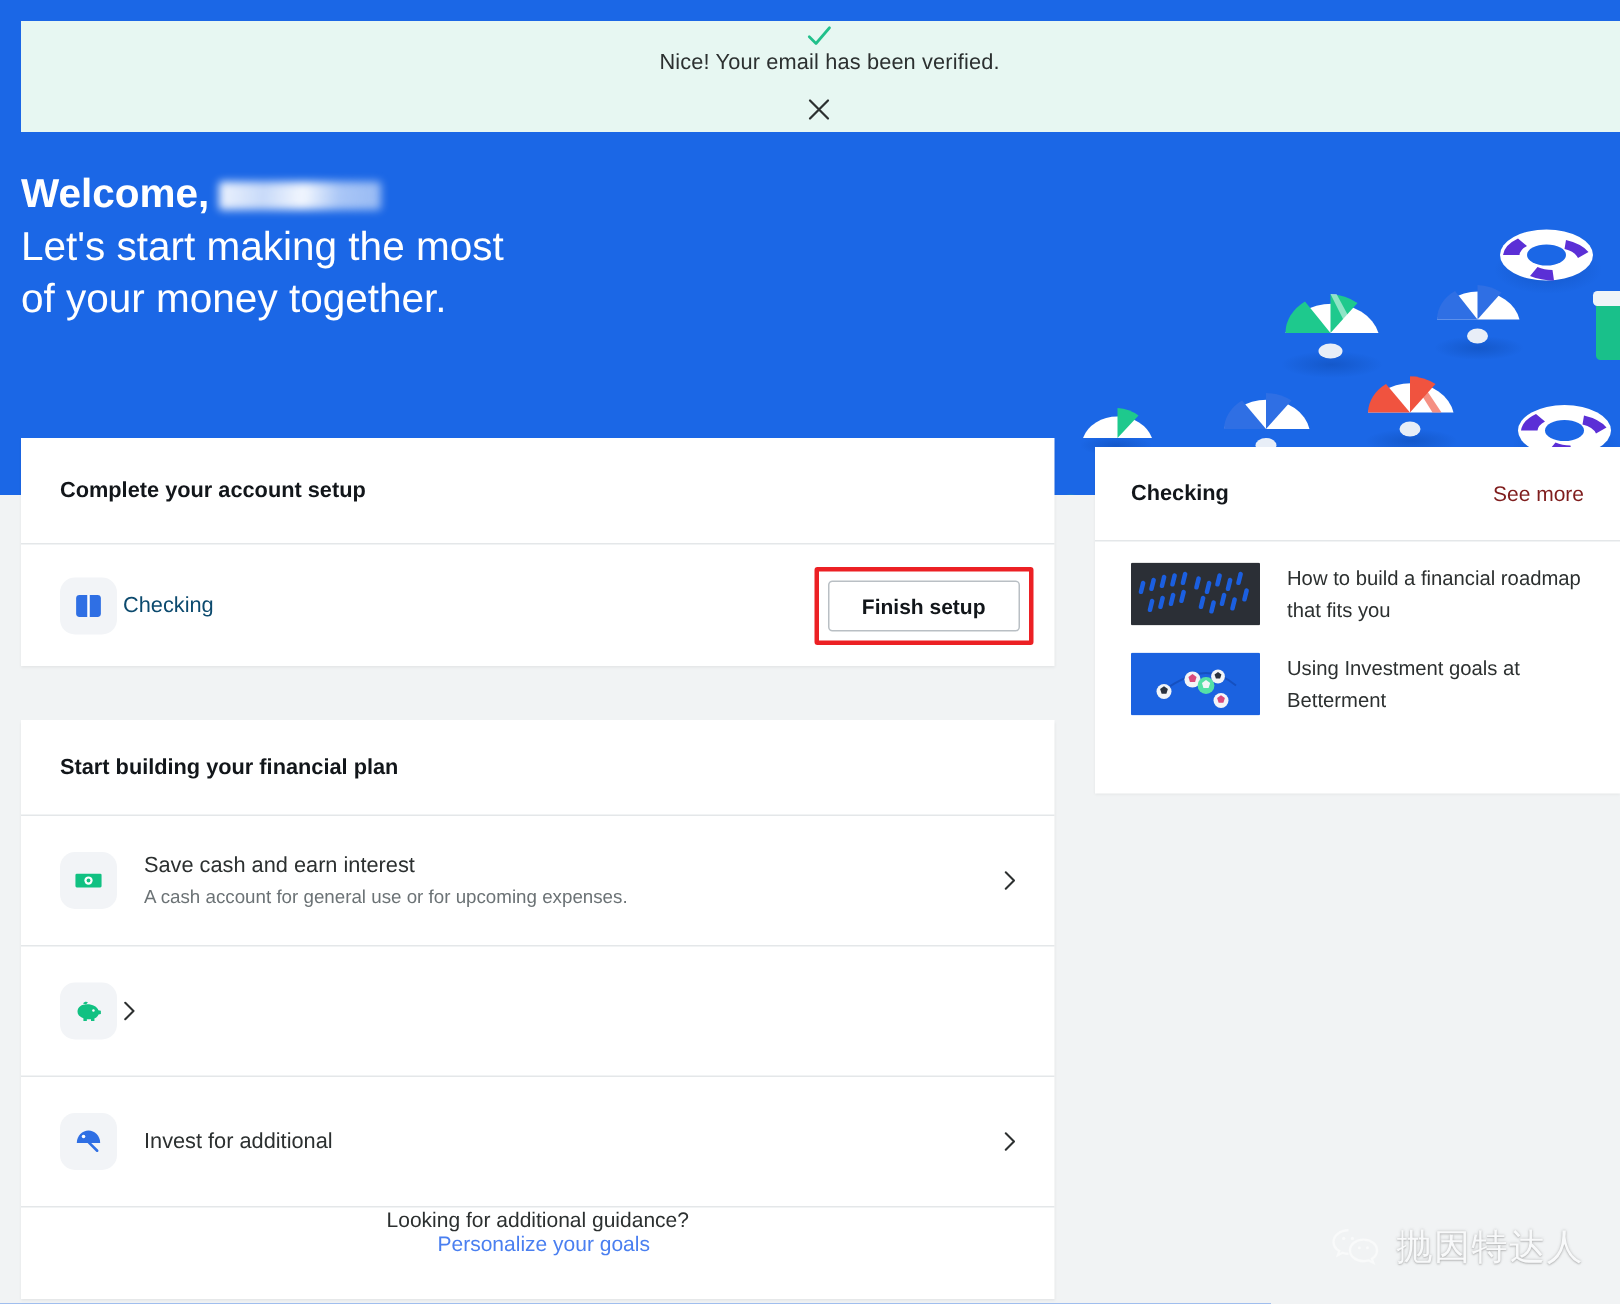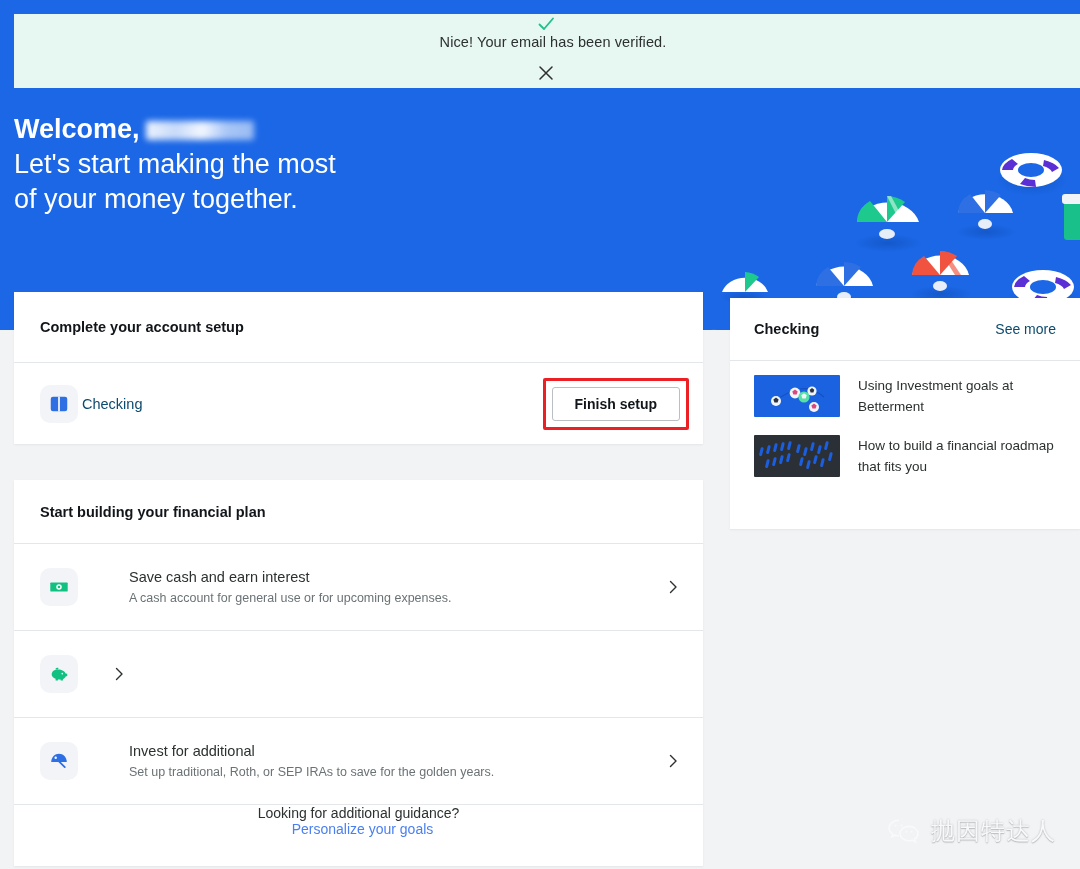--- a/index.html
+++ b/index.html
@@ -188,21 +188,20 @@
     box-shadow: 0 1px 2px rgba(0,0,0,.06);
   }
   .plan-card .card-header { height: 63px; }
   .plan-row {
     display: flex;
     align-items: center;
     height: 86px;
     padding: 0 22px 0 26px;
     box-sizing: border-box;
     cursor: pointer;
-    gap: 33px;
   }
   .plan-texts {
     margin-left: 18px;
     flex: 1 1 auto;
   }
   .plan-title {
     font-size: 14.5px;
     color: #2c3030;
     line-height: 20px;
   }
@@ -249,21 +248,21 @@
     box-sizing: border-box;
   }
   .res-title {
     font-size: 14.5px;
     font-weight: 700;
     color: #12161a;
     flex: 1 1 auto;
   }
   .res-more {
     font-size: 14px;
-    color: #0c4a6e;
+    color: #7f1d1d;
     cursor: pointer;
   }
   .res-list { padding: 14px 24px 0 24px; }
   .res-item {
     display: flex;
     align-items: flex-start;
     margin-bottom: 18px;
     cursor: pointer;
   }
   .res-thumb {
@@ -459,63 +458,40 @@
   <div class="plan-row">
     <div class="icon-tile">
       <svg viewBox="0 0 24 24" width="22" height="22">
         <path d="M3.5 13 C3.5 7.8 7.6 4 12 4 C16.4 4 20.5 7.8 20.5 13 Z" fill="#2f6fe4"></path>
         <path d="M12.2 12.6 L18.3 18.7" stroke="#2f6fe4" stroke-width="1.9" stroke-linecap="round"></path>
         <circle cx="8.4" cy="8.4" r="1.3" fill="#ffffff"></circle>
       </svg>
     </div>
     <div class="plan-texts">
       <div class="plan-title">Invest for additional</div>
-      <div class="plan-desc">Set up traditional, Roth, or SEP IRAs to save for the golden years.</div>
     </div>
     <svg class="chev" viewBox="0 0 16 16">
       <path d="M5.5 2.5 L11 8 L5.5 13.5" fill="none" stroke="#2c3030" stroke-width="1.4" stroke-linecap="round" stroke-linejoin="round"></path>
     </svg>
   </div>
   <div class="divider"></div>
 
   <div class="plan-footer">
     <span>Looking for additional guidance?</span>
     <a>Personalize your goals</a>
   </div>
 </div>
 
 <div class="card res-card">
   <div class="res-header">
     <span class="res-title">Checking</span>
     <span class="res-more">See more</span>
   </div>
   <div class="divider"></div>
   <div class="res-list">
-
-    <div class="res-item">
-      <div class="res-thumb">
-        <svg viewBox="0 0 86 42" width="86" height="42">
-          <rect width="86" height="42" fill="#1b62e0"></rect>
-          <path d="M18 28 Q34 16 46 14 Q58 12 70 22" fill="none" stroke="#1550c0" stroke-width="1.2"></path>
-          <g>
-            <circle cx="22" cy="26" r="5" fill="#f2f5f8"></circle>
-            <path d="M22 22.5 l2.6 1.9 -1 3.1 -3.2 0 -1-3.1 z" fill="#2b3340"></path>
-            <circle cx="41" cy="18" r="5.4" fill="#f2f5f8"></circle>
-            <path d="M41 14.4 l2.7 2 -1 3.2 -3.4 0 -1-3.2 z" fill="#d84a7d"></path>
-            <circle cx="50" cy="22" r="5.6" fill="#55e0a6"></circle>
-            <path d="M50 18.3 l2.8 2 -1.1 3.3 -3.4 0 -1-3.3 z" fill="#f2f5f8"></path>
-            <circle cx="58" cy="16" r="4.6" fill="#f2f5f8"></circle>
-            <path d="M58 13 l2.3 1.7 -.9 2.7 -2.8 0 -.9-2.7 z" fill="#2b3340"></path>
-            <circle cx="60" cy="32" r="5" fill="#f2f5f8"></circle>
-            <path d="M60 28.5 l2.6 1.9 -1 3.1 -3.2 0 -1-3.1 z" fill="#d84a7d"></path>
-          </g>
-        </svg>
-      </div>
-      <div class="res-item-title">Using Investment goals at Betterment</div>
-    </div>
 
     <div class="res-item">
       <div class="res-thumb">
         <svg viewBox="0 0 86 42" width="86" height="42">
           <rect width="86" height="42" fill="#2b2f36"></rect>
           <g fill="#1b5fe0">
             <rect x="6" y="12" width="3" height="9" rx="1.4" transform="rotate(14 7 16)"></rect>
             <rect x="13" y="10" width="3" height="9" rx="1.4" transform="rotate(14 14 14)"></rect>
             <rect x="20" y="8" width="3" height="9" rx="1.4" transform="rotate(14 21 12)"></rect>
             <rect x="27" y="7" width="3" height="9" rx="1.4" transform="rotate(14 28 11)"></rect>
@@ -533,20 +509,42 @@
             <rect x="53" y="25" width="3" height="9" rx="1.4" transform="rotate(14 54 29)"></rect>
             <rect x="60" y="20" width="3" height="9" rx="1.4" transform="rotate(14 61 24)"></rect>
             <rect x="67" y="23" width="3" height="9" rx="1.4" transform="rotate(14 68 27)"></rect>
             <rect x="75" y="17" width="3" height="9" rx="1.4" transform="rotate(14 76 21)"></rect>
           </g>
         </svg>
       </div>
       <div class="res-item-title">How to build a financial roadmap that fits you</div>
     </div>
 
+    <div class="res-item">
+      <div class="res-thumb">
+        <svg viewBox="0 0 86 42" width="86" height="42">
+          <rect width="86" height="42" fill="#1b62e0"></rect>
+          <path d="M18 28 Q34 16 46 14 Q58 12 70 22" fill="none" stroke="#1550c0" stroke-width="1.2"></path>
+          <g>
+            <circle cx="22" cy="26" r="5" fill="#f2f5f8"></circle>
+            <path d="M22 22.5 l2.6 1.9 -1 3.1 -3.2 0 -1-3.1 z" fill="#2b3340"></path>
+            <circle cx="41" cy="18" r="5.4" fill="#f2f5f8"></circle>
+            <path d="M41 14.4 l2.7 2 -1 3.2 -3.4 0 -1-3.2 z" fill="#d84a7d"></path>
+            <circle cx="50" cy="22" r="5.6" fill="#55e0a6"></circle>
+            <path d="M50 18.3 l2.8 2 -1.1 3.3 -3.4 0 -1-3.3 z" fill="#f2f5f8"></path>
+            <circle cx="58" cy="16" r="4.6" fill="#f2f5f8"></circle>
+            <path d="M58 13 l2.3 1.7 -.9 2.7 -2.8 0 -.9-2.7 z" fill="#2b3340"></path>
+            <circle cx="60" cy="32" r="5" fill="#f2f5f8"></circle>
+            <path d="M60 28.5 l2.6 1.9 -1 3.1 -3.2 0 -1-3.1 z" fill="#d84a7d"></path>
+          </g>
+        </svg>
+      </div>
+      <div class="res-item-title">Using Investment goals at Betterment</div>
+    </div>
+
   </div>
 </div>
 
 <div class="watermark">
   <svg width="34" height="28" viewBox="0 0 34 28">
     <g fill="none" stroke="#ffffff" stroke-width="1.6" opacity=".95">
       <path d="M12 3.2 C6.4 3.2 2 6.8 2 11 c0 2.4 1.5 4.6 3.8 6 l-.9 2.8 3.1-1.6
                c1.2.4 2.6.6 4 .6"></path>
       <path d="M22 9.4 c-5 0-9 3.2-9 7.2 s4 7.2 9 7.2 c1.2 0 2.4-.2 3.5-.5
                l3 1.5-.9-2.6 c2-1.3 3.4-3.3 3.4-5.6 c0-4-4-7.2-9-7.2 z"></path>

